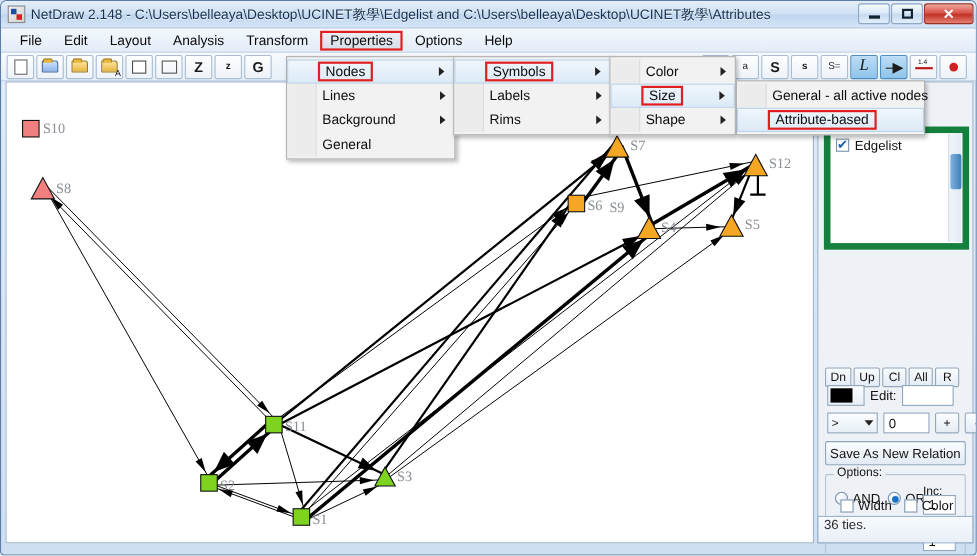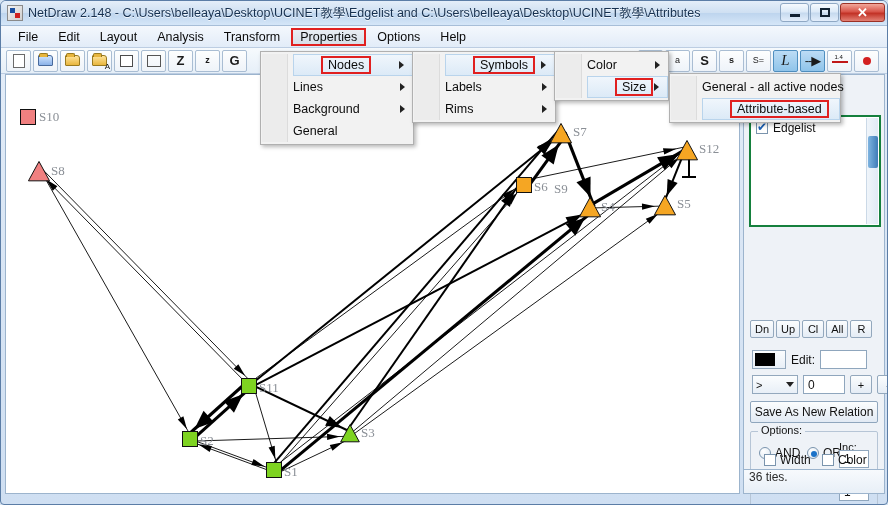--- a/index.html
+++ b/index.html
@@ -136,38 +136,37 @@
   .popup .gutter { position:absolute; left:1px; top:2px; bottom:2px; width:26px; background:#ececec; border-right:1px solid #dcdcdc;}
   .pitem {
     position: relative; height: 22px; display: flex; align-items: center;
     padding-left: 32px; padding-right: 26px; font-size: 12.5px; color: #0c0c0c;
     white-space: nowrap; z-index:2;
   }
   .pitem.hl {
     background: linear-gradient(180deg,#f0f6fc,#dceaf7);
     border: 1px solid #b9d4ec;
     height: 22px;
-    margin-left: 32px;
   }
   .pitem .lbl { position: relative; }
   .pitem.boxed .lbl { border: 2px solid #e02020; padding: 0 5px; margin-left:-5px; }
   .pitem .caret {
     position: absolute; right: 8px; top: 50%; transform: translateY(-50%);
     width: 0; height: 0; border-left: 5px solid #222;
     border-top: 4px solid transparent; border-bottom: 4px solid transparent;
   }
 
   
   #rightpanel {
     position: absolute; left: 742px; top: 73px; width: 142px; height: 420px;
     background: #eef2f7; border: 1px solid #9cb4cd;
   }
   #relbox {
     position: absolute; left: 5px; top: 40px; width: 132px; height: 112px;
-    background: #fff; border: 2px solid #15803d;
+    background: #fff; border: 6px solid #15803d;
   }
   .rel-row { display:flex; align-items:center; gap:5px; padding:4px 5px; font-size:12px; color:#111; }
   .cb {
     width: 12px; height: 12px; border: 1px solid #7a94ad; background: #fff;
     display: inline-block; position: relative; flex:none;
   }
   .cb.checked::after {
     content:"✔"; position: absolute; left: 0px; top: -3px; font-size: 12px; color:#1a5fb4;
   }
   .cb.filled::after {
@@ -456,20 +455,24 @@
   <div class="popup" style="left:553px; top:50px; width:115px;">
     <div class="gutter"></div>
     <div class="pitem">
       <span class="lbl">Color</span>
       <span class="caret"></span>
     </div>
     <div class="pitem hl boxed">
       <span class="lbl">Size</span>
       <span class="caret"></span>
     </div>
+    <div class="pitem">
+      <span class="lbl">Shape</span>
+      <span class="caret"></span>
+    </div>
   </div>
 
   <div class="popup" style="left:668px; top:72px; width:172px;">
     <div class="gutter"></div>
     <div class="pitem">
       <span class="lbl">General - all active nodes</span>
     </div>
     <div class="pitem hl boxed">
       <span class="lbl">Attribute-based</span>
     </div>
@@ -480,21 +483,21 @@
     <div id="relbox">
       <div class="rel-row">
         <span class="cb checked"></span>
         <span>Edgelist</span>
       </div>
       <div id="rel-scroll">
         <div class="thumb"></div>
       </div>
     </div>
 
-    <div class="btnrow" style="left:6px; top:245px;">
+    <div class="btnrow" style="left:6px; top:259px;">
       <div class="sbtn">Dn</div>
       <div class="sbtn">Up</div>
       <div class="sbtn">Cl</div>
       <div class="sbtn">All</div>
       <div class="sbtn">R</div>
     </div>
 
     <div class="fieldrow" style="left:8px; top:275px;">
       <div class="colorbtn">
         <span class="sw"></span>

